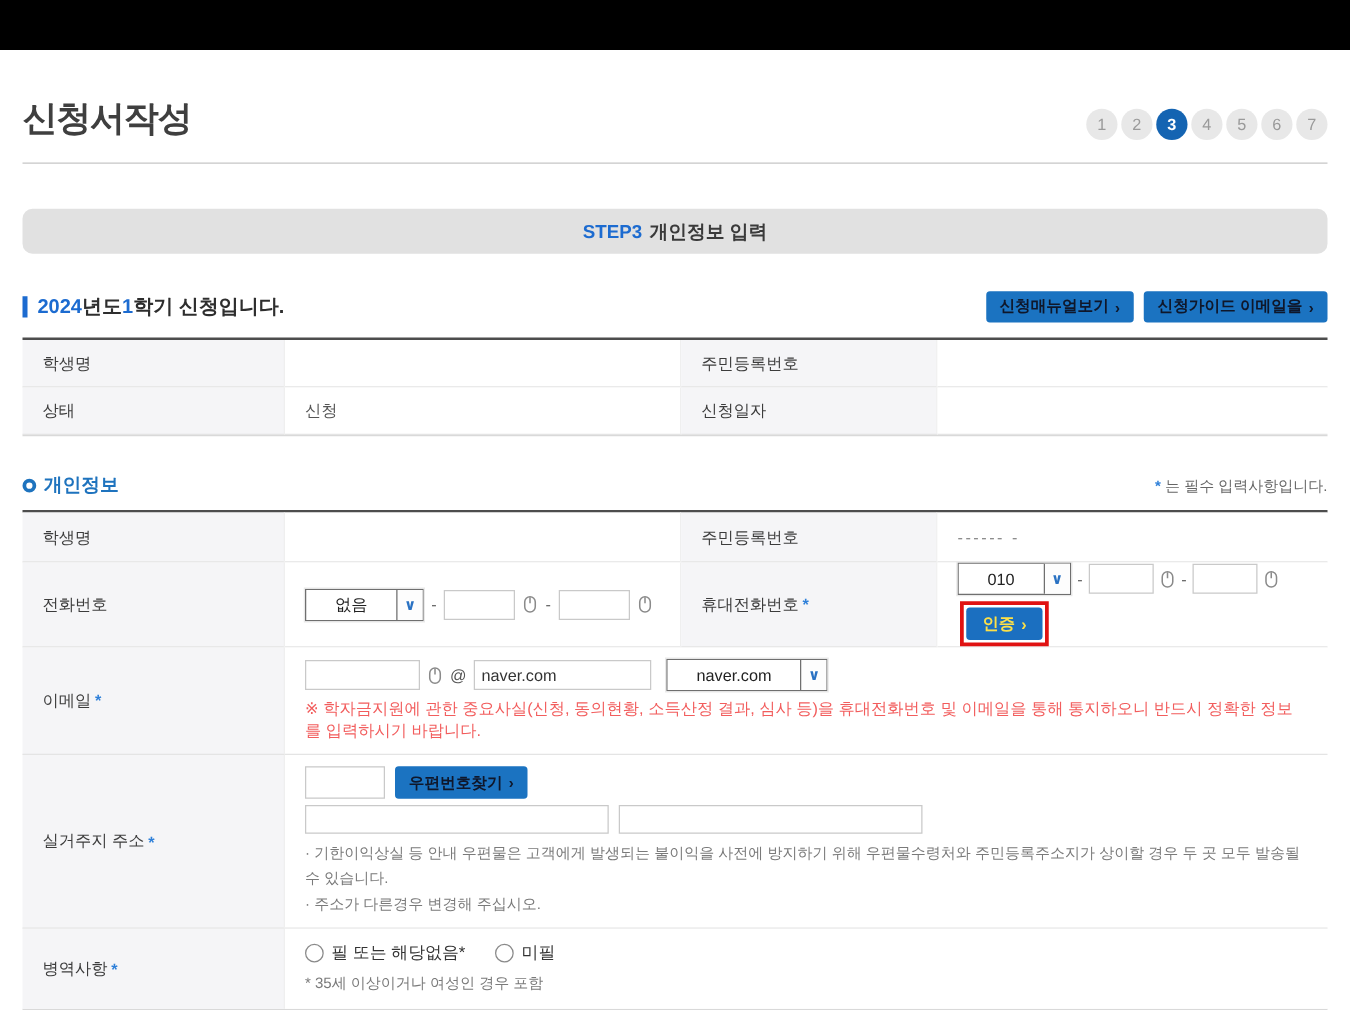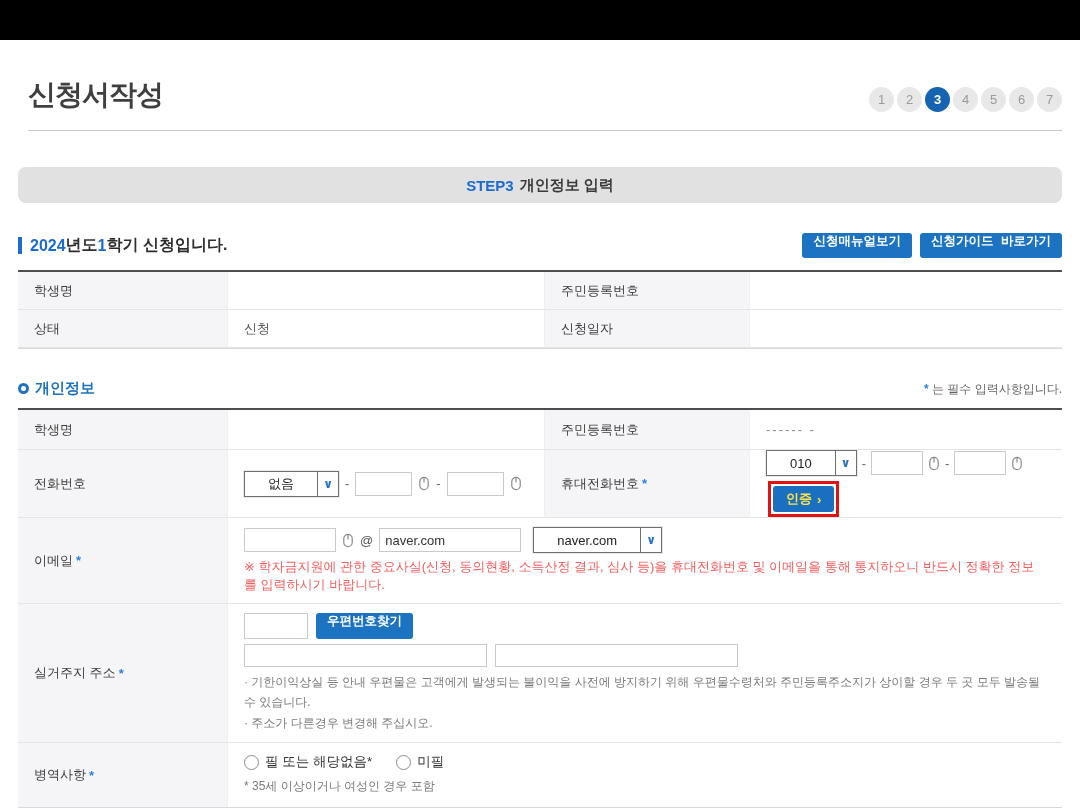--- a/index.html
+++ b/index.html
@@ -3,43 +3,43 @@
 <meta charset="utf-8">
 <style>
   * { margin:0; padding:0; box-sizing:border-box; }
   html,body { width:1080px; }
   body { background:#fff; font-family:"Liberation Sans","DejaVu Sans",sans-serif; color:#333; }
   .topbar { height:40px; background:#000; }
   .wrap { padding:0 18px; }
 
   
   .page-head { display:flex; justify-content:space-between; align-items:flex-end;
-               padding:36px 0 16px; border-bottom:1px solid #c6c6c6;margin-left:10px; }
+               padding:36px 0 16px; border-bottom:1px solid #c6c6c6; }
   .page-title { font-size:28px; font-weight:bold; color:#3f3f3f; letter-spacing:-1px; }
   .steps { display:flex; gap:3px; padding-bottom:2px; }
   .step { width:25px; height:25px; border-radius:50%; background:#e8e8e8; color:#9a9a9a;
           font-size:13px; display:flex; align-items:center; justify-content:center; }
   .step.active { background:#1464b2; color:#fff; font-weight:bold; }
 
   
   .step-banner { margin-top:36px; height:36px; background:#e1e1e1; border-radius:8px;
                  display:flex; align-items:center; justify-content:center;
                  font-size:15px; font-weight:bold; color:#3a3a3a; }
   .step-banner .stepno { color:#1c6bd0; margin-right:6px; }
 
   
   .notice-row { margin-top:30px; display:flex; justify-content:space-between; align-items:center; }
   .notice-title { display:flex; align-items:center; font-size:16px; font-weight:bold; color:#2e2e2e; }
   .notice-title .vbar { width:4px; height:17px; background:#1c6bd0; margin-right:8px; }
   .notice-title .accent { color:#1c6bd0; }
   .btn-row { display:flex; gap:8px; }
-  .btn-blue { background:#1b73c1; color:#ffffff; border:none; border-radius:3px; height:25px;
+  .btn-blue { background:#1b73c1; color:#0f172a; border:none; border-radius:3px; height:25px;
               padding:0 11px; font-size:12.5px; font-weight:bold; display:inline-flex;
               align-items:center; gap:5px; cursor:pointer;
-              font-family:Liberation Mono, monospace;flex-direction:column; }
+              font-family:Liberation Sans, sans-serif; }
   .btn-blue .arr { font-size:12px; font-weight:bold; }
 
   
   .tbl { margin-top:12px; border-top:2px solid #4d4d4d; border-bottom:1px solid #d9d9d9;
          display:grid; grid-template-columns:210px 317px 205px 1fr; font-size:13px; }
   .cell { min-height:38px; display:flex; align-items:center; padding:0 16px;
           border-bottom:1px solid #e4e4e4; border-right:1px solid #efefef; }
   .cell:last-child, .cell.noright { border-right:none; }
   .cell.lab { background:#f5f5f7; color:#3c3c3c; }
   .cell.val { background:#fff; color:#555; }
@@ -118,21 +118,21 @@
         <span>년도 </span>
         <span class="accent">1</span>
         <span>학기 신청입니다.</span>
     </div>
     <div class="btn-row">
       <button class="btn-blue">
         <span>신청매뉴얼보기</span>
         <span class="arr">›</span>
       </button>
       <button class="btn-blue">
-        <span>신청가이드 바로가기</span>
+        <span>신청가이드 이메일을</span>
         <span class="arr">›</span>
       </button>
     </div>
   </div>
 
   <div class="tbl">
     <div class="cell lab">학생명</div>
     <div class="cell val"></div>
     <div class="cell lab">주민등록번호</div>
     <div class="cell val noright"></div>

